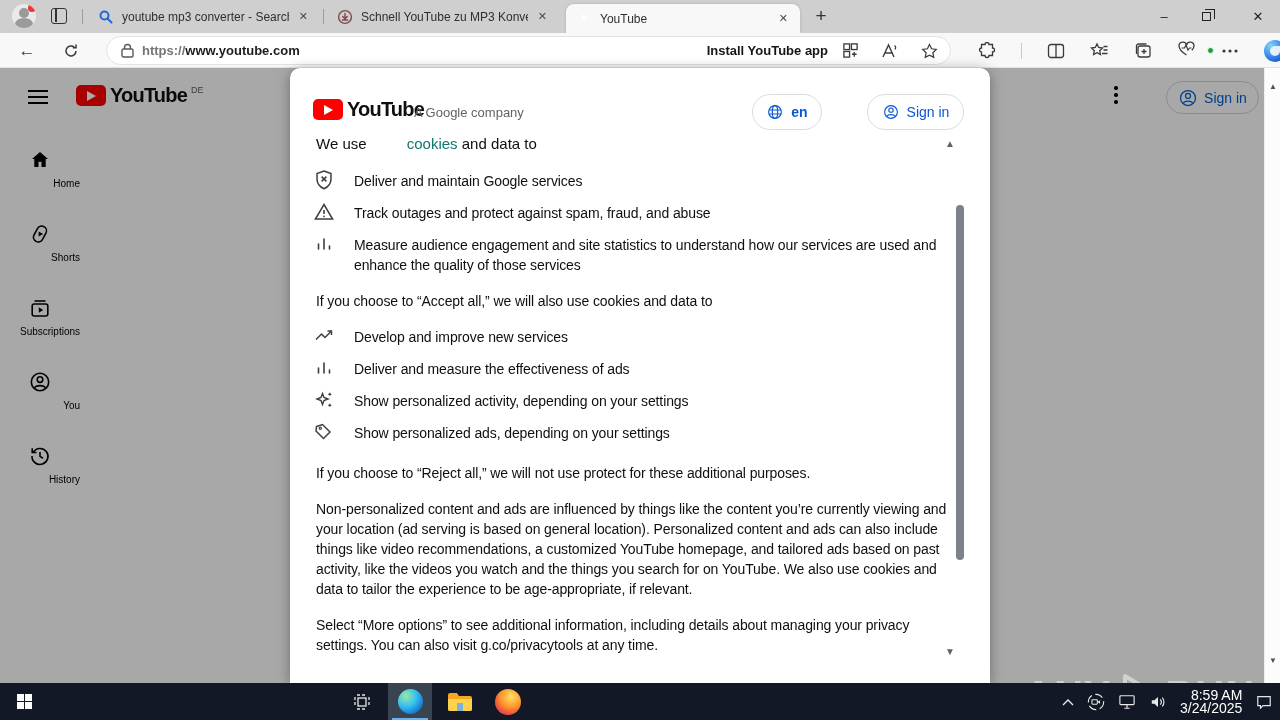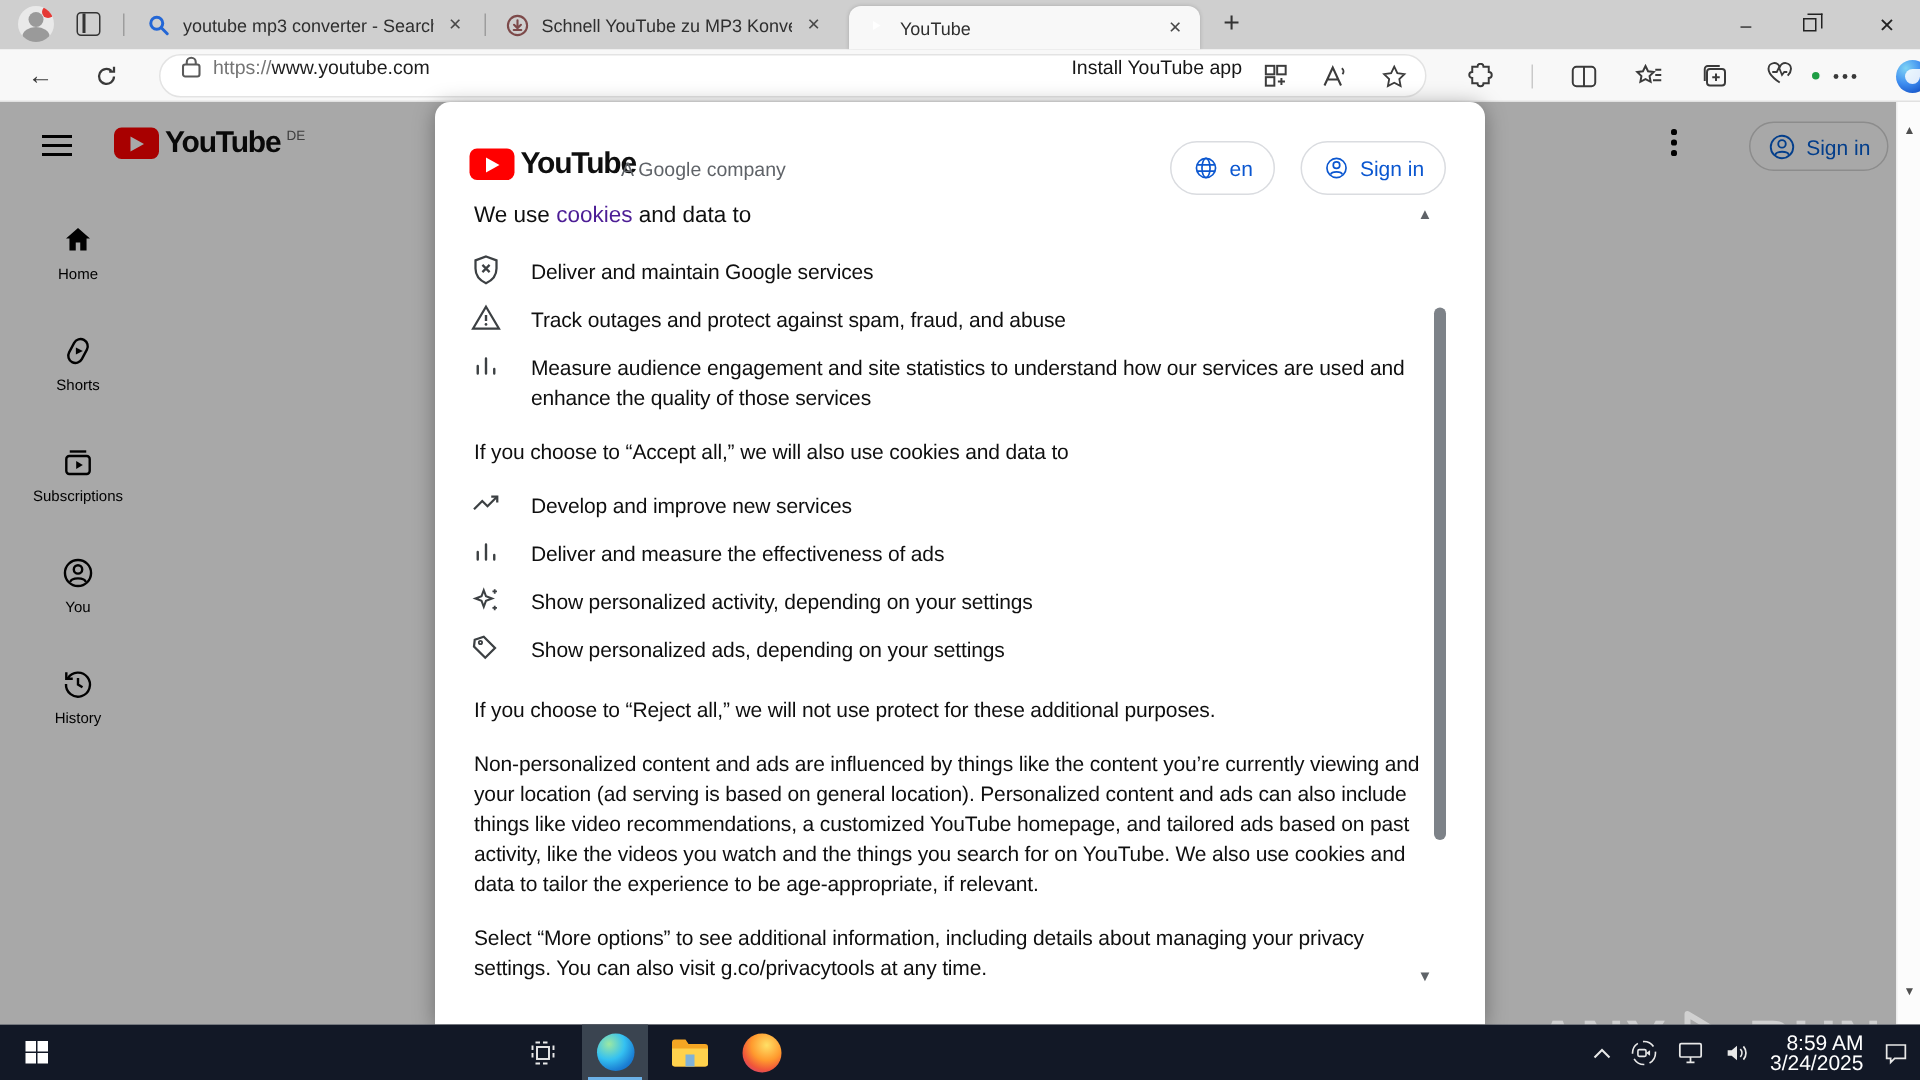--- a/index.html
+++ b/index.html
@@ -24,21 +24,21 @@
   .yt-fav { width:16px; height:12px; margin-top:2px; background:#f00; border-radius:3px; position:relative; }
   .yt-fav::after { content:""; position:absolute; left:6px; top:3px; border-left:5px solid #fff; border-top:3px solid transparent; border-bottom:3px solid transparent; }
   .newtab { position:absolute; left:808px; top:3px; width:26px; height:26px; font-size:19px; color:#333; text-align:center; line-height:26px; }
   .wbtn { position:absolute; top:0; width:40px; height:33px; display:flex; align-items:center; justify-content:center; color:#222; font-size:13px; }
   .restore-glyph { position:relative; width:9px; height:9px; border:1px solid #222; background:transparent; }
   .restore-glyph::before { content:""; position:absolute; left:2px; top:-4px; width:9px; height:9px; border-top:1px solid #222; border-right:1px solid #222; }
 
   
   .toolbar { position:absolute; top:33px; left:0; width:1280px; height:35px; background:#f8f8f8; border-bottom:1px solid #e1e1e1; }
   .navglyph { position:absolute; top:0; height:35px; display:flex; align-items:center; justify-content:center; width:30px; color:#3a3a3a; font-size:17px; }
-  .omnibox { position:absolute; left:106px; top:3px; width:845px; height:29px; background:#fff; border:1px solid #e3e3e3; border-radius:15px; display:flex; padding:0 12px 0 14px; }
+  .omnibox { position:absolute; left:106px; top:3px; width:845px; height:29px; background:#fff; border:1px solid #e3e3e3; border-radius:15px; display:flex; align-items:center; padding:0 12px 0 14px;font-weight:bold; }
   .url { font-size:13px; margin-left:8px; flex:1; white-space:nowrap; overflow:hidden; }
   .url .scheme { color:#757575; }
   .url .host { color:#1d1d1d; }
   .install { font-size:13px; color:#161616; margin-right:14px; white-space:nowrap; }
   .obicons { display:flex; align-items:center; gap:22px; color:#3c3c3c; }
   .tbicons { position:absolute; top:0; height:35px; display:flex; align-items:center; gap:25px; left:978px; color:#3a3a3a; }
   .copilot { width:22px; height:22px; border-radius:50%; background:radial-gradient(circle at 30% 25%, #7fd4f5, #3f8ef0 45%, #1d5fd0 75%, #13448f); }
   .copilot::after { content:""; display:block; width:10px; height:10px; margin:6px 0 0 6px; border-radius:50% 0 50% 50%; background:rgba(255,255,255,.85); }
   .greendot { position:absolute; margin-left:11px; margin-top:7px; width:7px; height:7px; border-radius:50%; background:#1e9e44; border:1px solid #f8f8f8; }
 
@@ -47,36 +47,36 @@
   .burger { position:absolute; left:28px; top:21px; width:20px; height:14px; }
   .burger span { display:block; height:2px; background:#030303; margin-bottom:4px; }
   .ytlogo { position:absolute; display:flex; align-items:center; gap:4px; }
   .ytlogo .badge { width:30px; height:21px; background:#ff0000; border-radius:5px; position:relative; }
   .ytlogo .badge::after { content:""; position:absolute; left:11px; top:5.5px; border-left:9px solid #fff; border-top:5px solid transparent; border-bottom:5px solid transparent; }
   .ytlogo .word { font-size:20px; font-weight:700; letter-spacing:-0.8px; color:#0f0f0f; }
   .ytlogo .region { font-size:9px; color:#606060; align-self:flex-start; margin-top:1px;text-align:center; }
   .kebab { position:absolute; left:1114px; top:20px; width:4px; }
   .kebab i { display:block; width:3.5px; height:3.5px; border-radius:50%; background:#030303; margin-bottom:3.5px; }
   .signin-pill { position:absolute; display:flex; align-items:center; gap:6px; border:1px solid #d5d5d5; border-radius:18px; color:#065fd4; font-size:14px; font-weight:500; justify-content:center; background:transparent; }
-  .sideitem { position:absolute; left:12px; width:80px; text-align:center; color:#030303; }
+  .sideitem { position:absolute; left:0; width:80px; text-align:right; color:#030303; }
   .sideitem svg { display:block; margin:0 auto; }
   .sideitem .lbl { font-size:10px; margin-top:6px; }
 
   .dim { position:absolute; top:0; left:0; width:1280px; height:615px; background:rgba(0,0,0,0.34); }
 
   
   .dialog { position:absolute; left:290px; top:0; width:700px; height:615px; background:#fff; border-radius:10px 10px 0 0; box-shadow:0 2px 14px rgba(0,0,0,.35); }
   .dlogo { position:absolute; left:23px; top:30px; display:flex; align-items:center; gap:4px; }
   .dlogo .badge { width:30px; height:21px; background:#ff0000; border-radius:5px; position:relative; }
   .dlogo .badge::after { content:""; position:absolute; left:11px; top:5.5px; border-left:9px solid #fff; border-top:5px solid transparent; border-bottom:5px solid transparent; }
   .dlogo .word { font-size:20px; font-weight:700; letter-spacing:-0.8px; color:#0f0f0f; }
   .tagline { position:absolute; left:124px; top:37px; font-size:13px; color:#5f6368; }
   .dpill { position:absolute; top:26px; height:36px; border:1px solid #dadce0; border-radius:18px; background:#fff; display:flex; align-items:center; justify-content:center; gap:7px; color:#0b57d0; font-size:14px; font-weight:500; cursor:pointer; }
   .dintro { position:absolute; left:26px; top:67px; font-size:15px; color:#0f0f0f; }
-  .dintro a { color:#4c1d95; text-decoration:none; }
+  .dintro a { color:#0f766e; text-decoration:none;margin-left:36px; }
   .scrollhint { position:absolute; left:655px; font-size:10px; color:#5f6368; }
   .drow { position:absolute; left:0; width:700px; }
   .drow .dicon { position:absolute; left:22px; top:-3px; color:#3c4043; }
   .drow .dtext { position:absolute; left:64px; top:0; width:592px; font-size:14px; letter-spacing:-0.1px; line-height:20px; color:#0f0f0f; }
   .dpara { position:absolute; left:26px; width:640px; font-size:14px; letter-spacing:-0.1px; line-height:20px; color:#0f0f0f; }
   .dthumb { position:absolute; left:666px; top:137px; width:8px; height:355px; border-radius:4px; background:#7d8288; }
 
   
   .watermark { position:absolute; left:1024px; top:598px; display:flex; align-items:center; color:rgba(255,255,255,0.48); font-weight:700; font-size:40px; letter-spacing:1px; }
   .watermark svg { margin:0 -2px; }
@@ -282,21 +282,21 @@
 
     <div class="dim"></div>
 
     <div class="dialog">
       <div class="dlogo">
         <span class="badge"></span>
         <span class="word">YouTube</span>
       </div>
       <div class="tagline">A Google company</div>
 
-      <div class="dpill" style="left:490px; width:70px;">
+      <div class="dpill" style="left:462px; width:70px;font-weight:bold;">
         <svg width="18" height="18" viewBox="0 0 24 24">
             <circle cx="12" cy="12" r="8.5" fill="none" stroke="#0b57d0" stroke-width="1.5"></circle>
             <ellipse cx="12" cy="12" rx="3.6" ry="8.5" fill="none" stroke="#0b57d0" stroke-width="1.5"></ellipse>
             <path d="M4 9.3h16M4 14.7h16" stroke="#0b57d0" stroke-width="1.5"></path>
           </svg>
         <span>en</span>
       </div>
       <div class="dpill" style="left:577px; width:97px;">
         <svg width="18" height="18" viewBox="0 0 24 24">
             <circle cx="12" cy="12" r="8.5" fill="none" stroke="#0b57d0" stroke-width="1.5"></circle>

